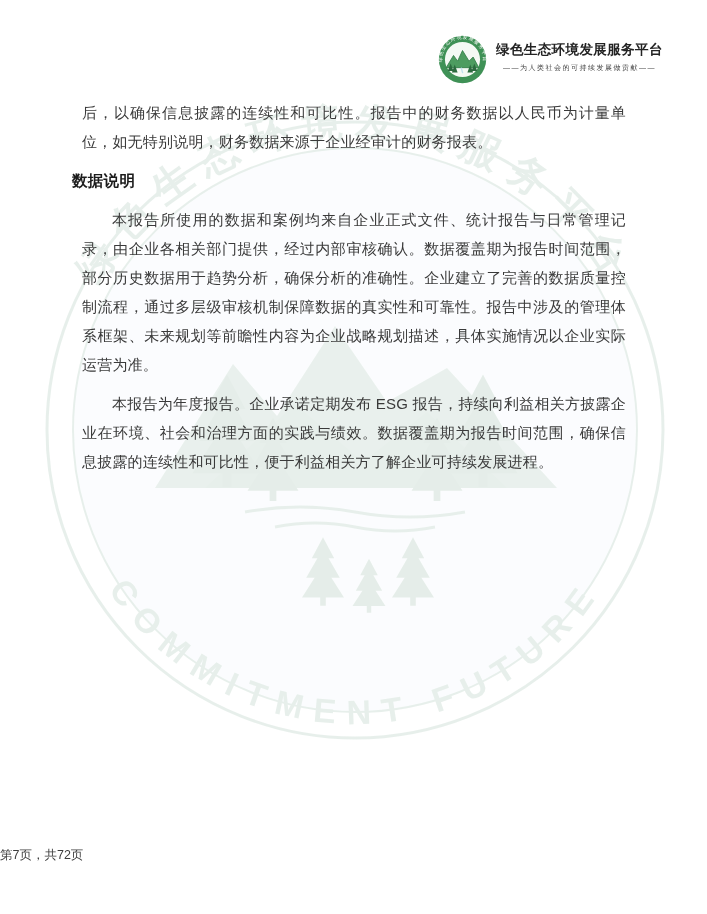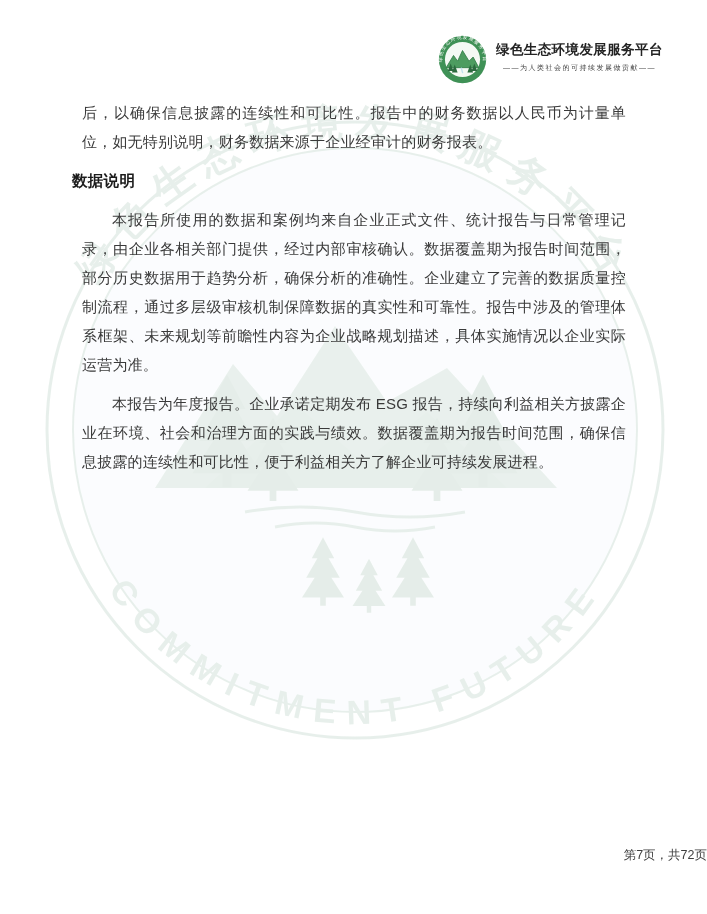--- a/index.html
+++ b/index.html
@@ -28,21 +28,21 @@
   }
   .para { margin:10px; text-indent:2em; letter-spacing:0.2px; }
   .para.no-indent { text-indent:0; }
   h3.sec {
     margin:4px 0; font-size:15.5px; line-height:29px;
     color:#1c1c1c; font-weight:700; letter-spacing:0.3px;
   }
   
   .footer {
     position:absolute; top:845px; left:0; width:100%;
-    text-align:right; font-size:12.5px; line-height:20px; color:#3d3d3d;
+    text-align:left; font-size:12.5px; line-height:20px; color:#3d3d3d;
   }
 </style>
 </head>
 <body>
 
 <div class="page">
 
   <svg class="watermark" width="707" height="914" viewBox="0 0 707 914" aria-hidden="true">
     <g transform="translate(355,430)" opacity="0.13">
       <circle r="282" fill="#bcd8e8" opacity="0.45"></circle>

